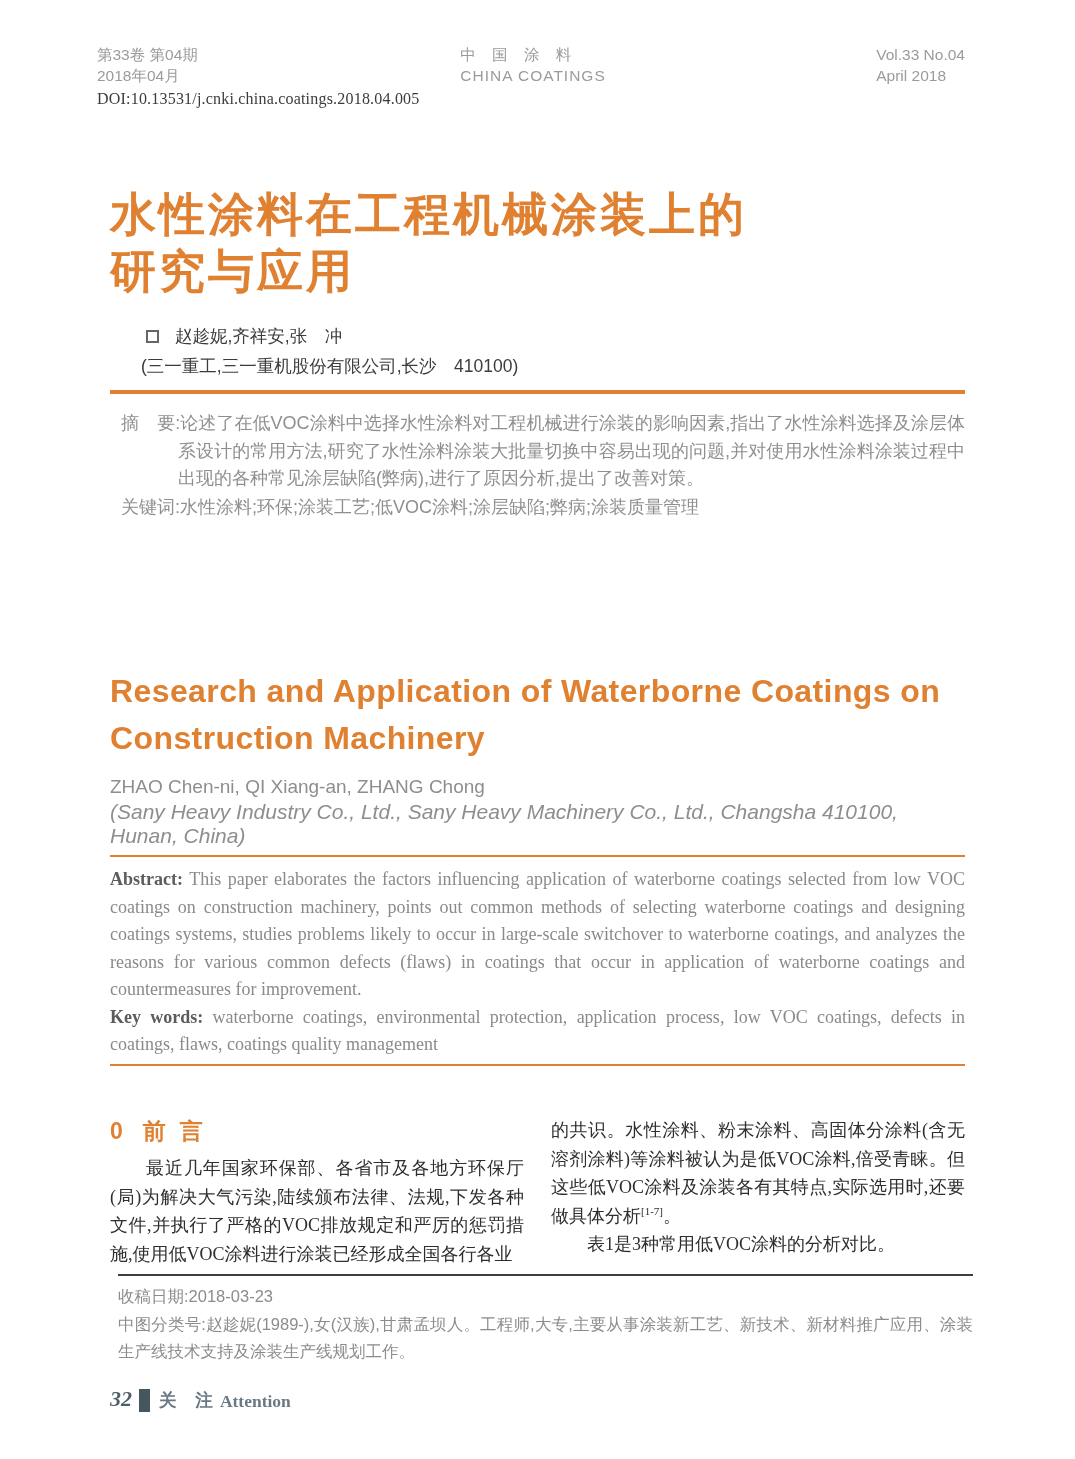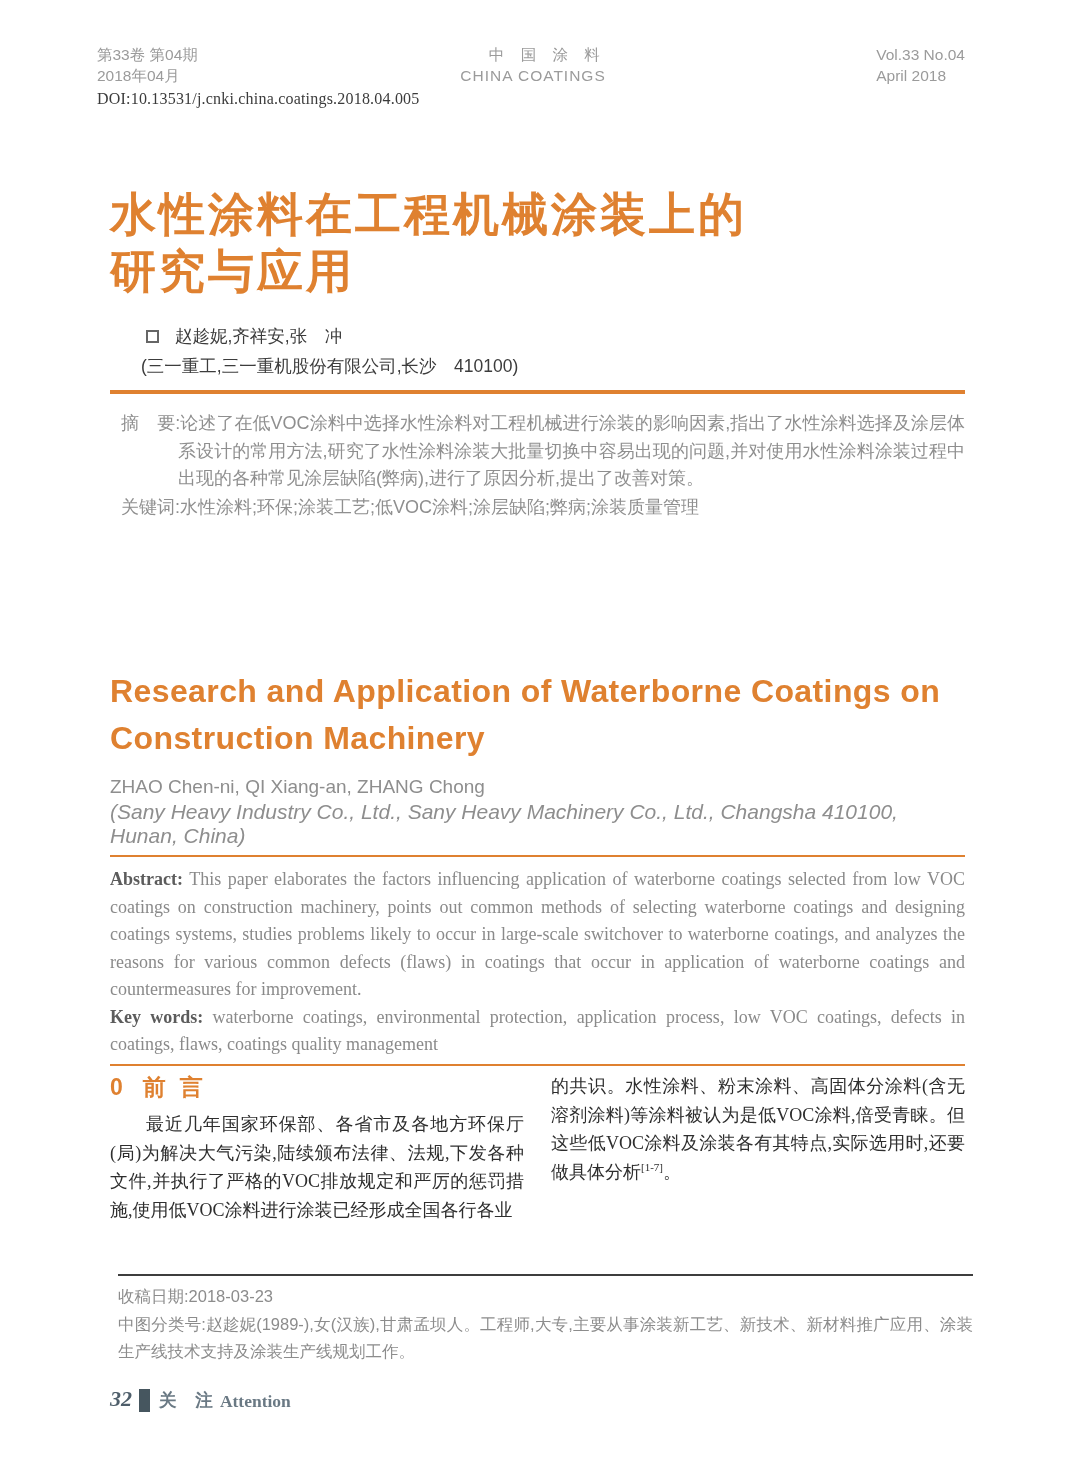--- a/index.html
+++ b/index.html
@@ -19,21 +19,21 @@
     overflow:hidden;
     font-family:"Liberation Sans",sans-serif;
   }
 
   
   .jhdr{
     position:absolute;left:97px;top:44px;width:868px;
     display:flex;justify-content:space-between;
     color:var(--hdr-gray);font-size:15.5px;line-height:21px;
   }
-  .jhdr .c{text-align:right;letter-spacing:1px;}
+  .jhdr .c{text-align:left;letter-spacing:1px;}
   .jhdr .c .cn{letter-spacing:6px;}
   .jhdr .r{text-align:left;margin-left:8px;}
   .doi{
     position:absolute;left:97px;top:90px;
     font-family:"Liberation Serif",serif;
     font-size:16px;color:#3B3B3B;letter-spacing:0.2px;
   }
 
   
   .cnblock{position:absolute;left:110px;top:186px;width:855px;}
@@ -64,21 +64,21 @@
   .rule-thin{margin-top:7px;height:2px;background:var(--orange);}
   .en-abs,.en-kw{
     font-family:"Liberation Serif",serif;font-size:18px;line-height:27.5px;
     color:var(--en-gray);text-align:justify;
   }
   .en-abs{margin-top:9px;}
   .en-abs b,.en-kw b{color:#5C5C5C;}
   .rule-thin2{margin-top:5px;height:2px;background:var(--orange);}
 
   
-  .bodyblock{position:absolute;left:110px;top:1072px;width:855px;display:flex;gap:27px;}
+  .bodyblock{position:absolute;left:110px;top:1116px;width:855px;display:flex;gap:27px;}
   .col{width:414px;flex:0 0 auto;font-family:"Liberation Serif",serif;font-size:18px;line-height:28.5px;color:var(--body-ink);text-align:justify;}
   .sec-head{color:var(--orange);font-size:23px;font-weight:bold;line-height:30px;margin-bottom:8px;font-family:"Liberation Sans",sans-serif;}
   .sec-head .num{margin-right:20px;}
   .sec-head .ttl{letter-spacing:14px;}
   .indent{text-indent:2em;}
   .ref-sup{font-size:11px;vertical-align:super;line-height:0;}
 
   
   .footnote{position:absolute;left:118px;top:1274px;width:855px;}
   .fn-rule{height:2px;background:#3E3E3E;}
@@ -143,20 +143,21 @@
 
   <div class="bodyblock">
     <div class="col">
       <div class="sec-head">
         <span class="num">0</span><span class="ttl">前言</span>
       </div>
       <p class="indent">最近几年国家环保部、各省市及各地方环保厅(局)为解决大气污染,陆续颁布法律、法规,下发各种文件,并执行了严格的VOC排放规定和严厉的惩罚措施,使用低VOC涂料进行涂装已经形成全国各行各业</p>
     </div>
     <div class="col">
       <p><span>的共识。水性涂料、粉末涂料、高固体分涂料(含无溶剂涂料)等涂料被认为是低VOC涂料,倍受青睐。但这些低VOC涂料及涂装各有其特点,实际选用时,还要做具体分析</span><sup class="ref-sup">[1-7]</sup><span>。</span></p>
+      <p class="indent">表1是3种常用低VOC涂料的分析对比。</p>
     </div>
   </div>
 
   <div class="footnote">
     <div class="fn-rule"></div>
     <div class="fn-l1"><span>收稿日期:</span><span>2018-03-23</span></div>
     <div class="fn-l2"><span>中图分类号:</span><span>赵趁妮(1989-),女(汉族),甘肃孟坝人。工程师,大专,主要从事涂装新工艺、新技术、新材料推广应用、涂装生产线技术支持及涂装生产线规划工作。</span></div>
   </div>
 
   <div class="pfooter">

